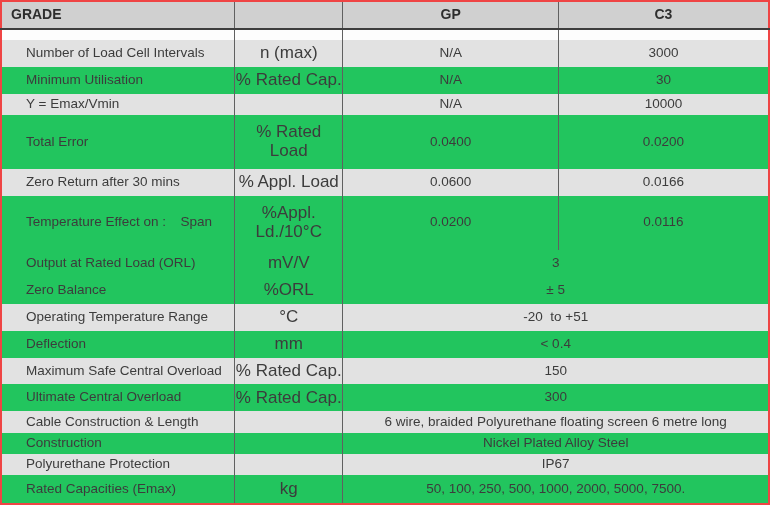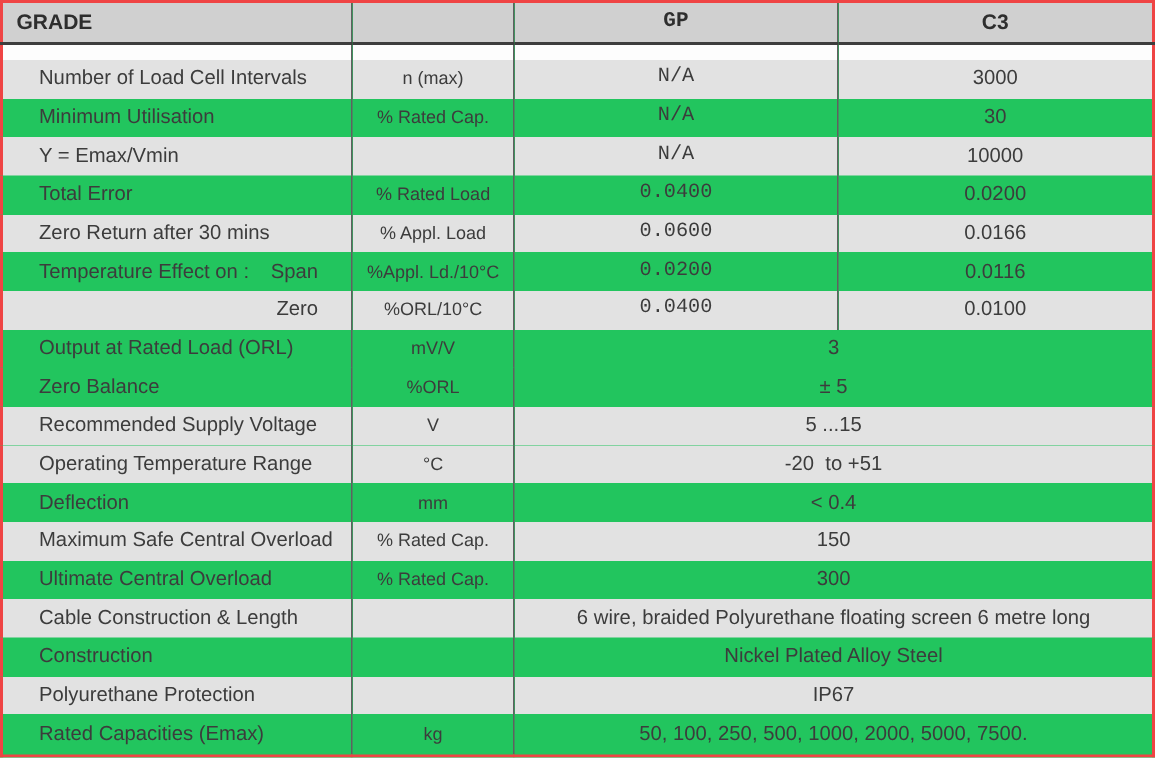--- a/index.html
+++ b/index.html
@@ -21,41 +21,41 @@
     margin: 0;
     overflow: hidden;
     vertical-align: middle;
     font-size: 13.5px;
     font-weight: normal;
     line-height: 1.1;
   }
 
   
   .col-label, .col-unit { border-right: 1px solid #606060; }
-  .split { border-right: 1px solid #606060; font-family: Liberation Mono, monospace; }
+  .split { border-right: 1px solid #606060; }
 
   
   thead th {
     height: 26px;
     background: #d0d0d0;
     border-bottom: 2px solid #3d3d3d;
     font-weight: bold;
     font-size: 14px;
     color: #2e2e2e;
   }
   thead th.col-label { text-align: left; padding-left: 9px; }
   thead th.col-unit, thead th.col-gp, thead th.col-c3 { text-align: center; }
 
   
   tr.gap td { height: 10px; background: #fdfdfd; }
 
   
   td.col-label { text-align: left; padding-left: 24px; }
   td.col-label .lr { float: right; padding-right: 22px; }
-  td.col-unit { text-align: center; font-size: 12px; }
+  td.col-unit { text-align: center; font-size: 17px; }
   td.val { text-align: center; white-space: pre; }
 
   tr.stripe td { background: #e2e2e2; }
 </style>
 </head>
 <body>
 
 <div class="page">
   <table class="spec">
     <colgroup>
@@ -108,40 +108,29 @@
           <td class="col-unit">% Appl. Load</td>
           <td class="val split">0.0600</td>
           <td class="val">0.0166</td>
         </tr>
         <tr>
           <td class="col-label"><span>Temperature Effect on :</span><span class="lr">Span</span></td>
           <td class="col-unit">%Appl. Ld./10°C</td>
           <td class="val split">0.0200</td>
           <td class="val">0.0116</td>
         </tr>
-        <tr class="stripe">
-          <td class="col-label"><span></span><span class="lr">Zero</span></td>
-          <td class="col-unit">%ORL/10°C</td>
-          <td class="val split">0.0400</td>
-          <td class="val">0.0100</td>
-        </tr>
         <tr>
           <td class="col-label"><span>Output at Rated Load (ORL)</span></td>
           <td class="col-unit">mV/V</td>
           <td colspan="2" class="val">3</td>
         </tr>
         <tr>
           <td class="col-label"><span>Zero Balance</span></td>
           <td class="col-unit">%ORL</td>
           <td colspan="2" class="val">± 5</td>
-        </tr>
-        <tr class="stripe">
-          <td class="col-label"><span>Recommended Supply Voltage</span></td>
-          <td class="col-unit">V</td>
-          <td colspan="2" class="val">5 ...15</td>
         </tr>
         <tr class="stripe">
           <td class="col-label"><span>Operating Temperature Range</span></td>
           <td class="col-unit">°C</td>
           <td colspan="2" class="val">-20  to +51</td>
         </tr>
         <tr>
           <td class="col-label"><span>Deflection</span></td>
           <td class="col-unit">mm</td>
           <td colspan="2" class="val">&lt; 0.4</td>

